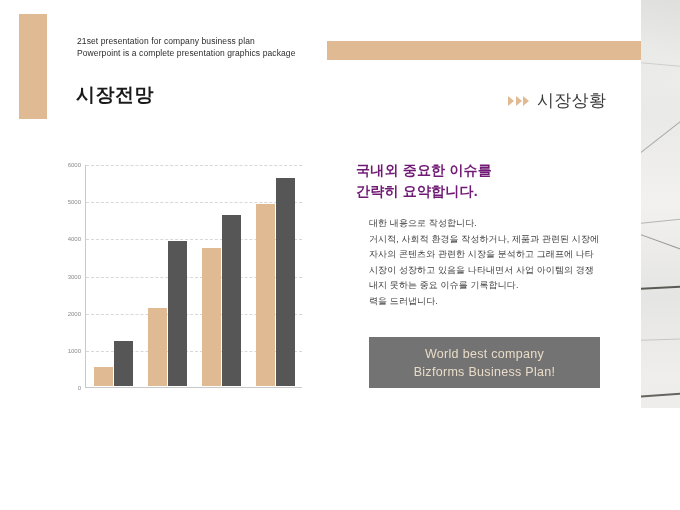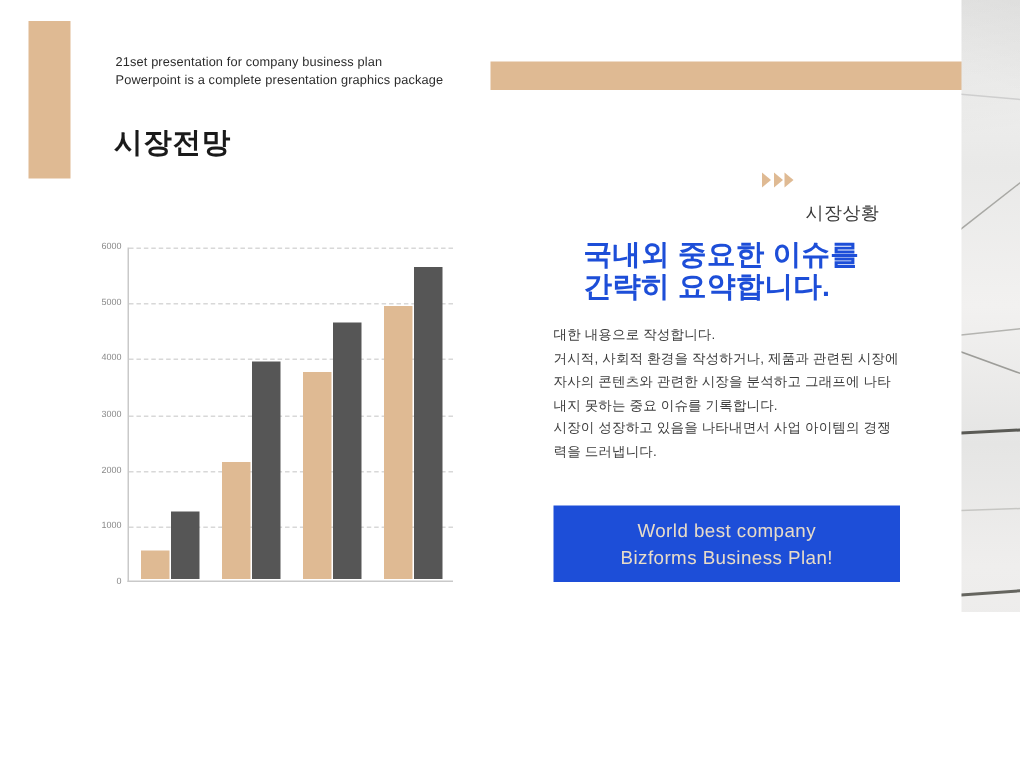--- a/index.html
+++ b/index.html
@@ -101,24 +101,23 @@
     display: flex;
     gap: 1.5px;
   }
   .tri {
     width: 0; height: 0;
     border-top: 5px solid transparent;
     border-bottom: 5px solid transparent;
     border-left: 6px solid #dfba93;
   }
   .section-tag-label {
-    font-size: 12px;
+    font-size: 17px;
     color: #3a3a3a;
     letter-spacing: 0.3px;
-    margin-top: 45px;
   }
 
   
   .chart-wrap {
     position: absolute;
     left: 52px;
     top: 165px;
     width: 258px;
     height: 228px;
   }
@@ -176,46 +175,46 @@
     text-align: center;
     font-size: 14px;
     font-weight: bold;
     color: #ef4444;
     letter-spacing: 0.5px;
   }
 
   
   .body-heading {
     position: absolute;
-    left: 389px;
+    left: 356px;
     top: 160px;
     width: 250px;
-    font-size: 19px;
+    font-size: 14px;
     font-weight: bold;
     line-height: 21px;
-    color: #1d4ed8;
+    color: #701a75;
     letter-spacing: 0.2px;
   }
   .body-copy {
     position: absolute;
     left: 369px;
     top: 216px;
     width: 244px;
     font-size: 9px;
     line-height: 15.5px;
     color: #3c3c3c;
     letter-spacing: 0.1px;
   }
   .callout-box {
     position: absolute;
     left: 369px;
     top: 337px;
     width: 231px;
     height: 51px;
-    background: #1d4ed8;
+    background: #737373;
     display: flex;
     flex-direction: column;
     align-items: center;
     justify-content: center;
   }
   .callout-line {
     font-size: 12.5px;
     line-height: 18px;
     color: #e8dcc8;
     letter-spacing: 0.3px;
@@ -297,22 +296,22 @@
 
   <div class="body-heading">
     <div>국내외 중요한 이슈를</div>
     <div>간략히 요약합니다.</div>
   </div>
 
   <div class="body-copy">
     <div>대한 내용으로 작성합니다.</div>
     <div>거시적, 사회적 환경을 작성하거나, 제품과 관련된 시장에</div>
     <div>자사의 콘텐츠와 관련한 시장을 분석하고 그래프에 나타</div>
+    <div>시장이 성장하고 있음을 나타내면서 사업 아이템의 경쟁</div>
     <div>내지 못하는 중요 이슈를 기록합니다.</div>
-    <div>시장이 성장하고 있음을 나타내면서 사업 아이템의 경쟁</div>
     <div>력을 드러냅니다.</div>
   </div>
 
   <div class="callout-box">
     <div class="callout-line">World best company</div>
     <div class="callout-line">Bizforms Business Plan!</div>
   </div>
 
   <div class="footer-rule"></div>
 

